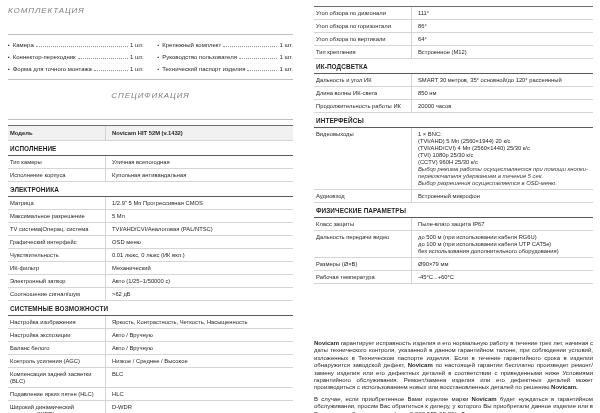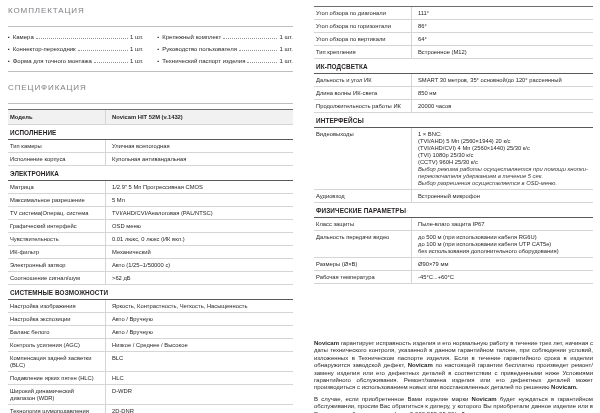--- a/index.html
+++ b/index.html
@@ -7,31 +7,31 @@
     width:600px;height:413px;overflow:hidden;background:#ffffff;
     font-family:"Liberation Sans", sans-serif;color:#231f20;
     -webkit-font-smoothing:antialiased;
   }
   .page{display:flex;box-sizing:border-box;padding:6px 7px 0 8px;gap:21px;}
   .col-left{width:285px;flex:none;}
   .col-right{width:279px;flex:none;}
 
   .sec-title{
     font-size:8px;letter-spacing:.9px;color:#7d7f83;
-    padding-bottom:11px;border-bottom:1px solid #bcbec0;
+    padding-bottom:19px;border-bottom:1px solid #bcbec0;font-style:italic;
   }
   
   .pack{display:flex;gap:14px;border-bottom:1px solid #bcbec0;padding:4px 0 4px;}
   .pack-col{flex:1;min-width:0;}
   .pack-item{display:flex;align-items:baseline;font-size:6px;line-height:12px;white-space:nowrap;}
   .bullet{font-size:5px;margin-right:3px;color:#231f20;}
   .dots{flex:1;border-bottom:1px dotted #939598;margin:0 2px 2px 2px;min-width:6px;}
   .qty{flex:none;}
 
-  .spec-title{margin-top:11px;margin-bottom:5px;}
+  .spec-title{margin-top:11px;margin-bottom:5px;text-align:center;}
 
   
   .spec-table{border-top:1.5px solid #6d6e71;}
   .trow{display:flex;border-bottom:1px solid #d4d5d6;}
   .trow.sect{border-bottom:1px solid #58595b;}
   .sect-label{font-weight:bold;font-size:6.4px;padding:4px 0 3px 2px;letter-spacing:.1px;}
   .tl{width:97px;flex:none;box-sizing:border-box;padding:3px 5px 2px 2px;font-size:5.8px;line-height:7px;}
   .tv{flex:1;min-width:0;border-left:1px solid #d4d5d6;padding:3px 2px 2px 6px;font-size:5.8px;line-height:7px;}
   .trow.model{background:#f1f1f2;}
   .trow.model .tl,.trow.model .tv{font-weight:bold;padding-top:4px;padding-bottom:3px;}

